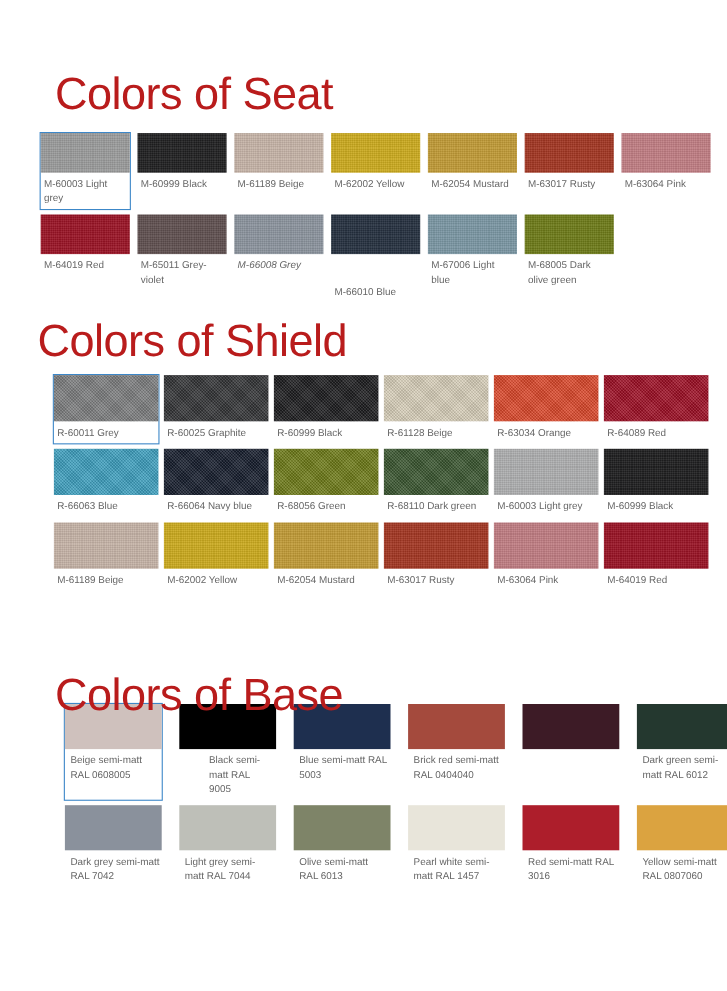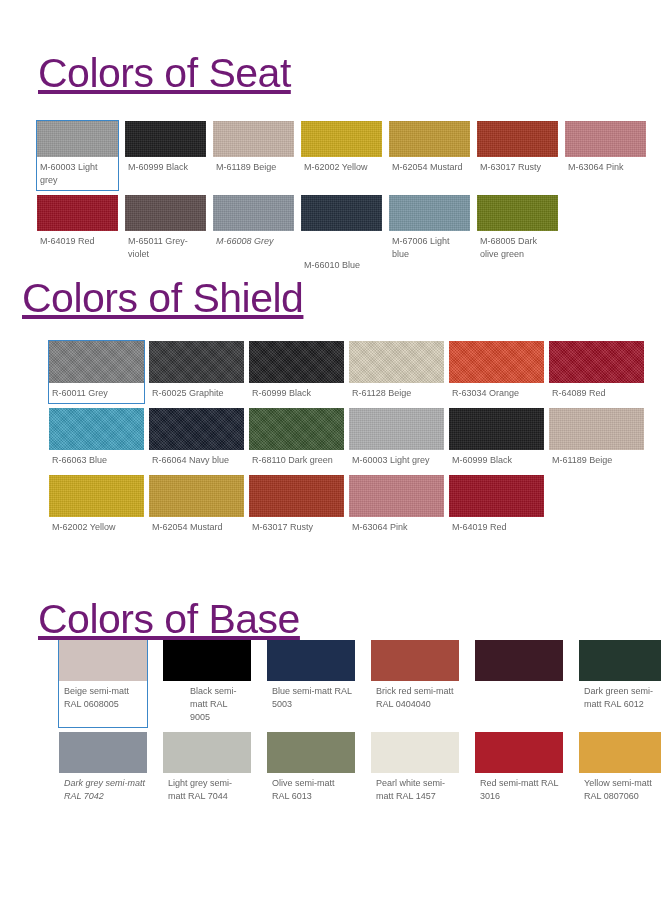--- a/index.html
+++ b/index.html
@@ -21,27 +21,26 @@
   .page {
     position: relative;
     width: 661px;
     height: 901px;
   }
 
   
   .section-title {
     font-family: "Liberation Sans", sans-serif;
     font-weight: 400;
-    color: #701a75;
+    color: #b91c1c;
     letter-spacing: -0.5px;
-    margin: 0;
+    margin: 12px;
     white-space: nowrap;
     position: absolute;
     z-index: 5;
-    text-decoration: underline;
   }
 
   #title-seat   { left: 38px;  top: 49px;  font-size: 41px; line-height: 48px; }
   #title-shield { left: 22px;  top: 274px; font-size: 41px; line-height: 48px; }
   #title-base   { left: 38px;  top: 595px; font-size: 41px; line-height: 48px; }
 
   
   .grid {
     position: absolute;
     display: grid;
@@ -222,20 +221,24 @@
       </div>
       <div class="swatch-cell">
         <span class="swatch-chip tex-weave" style="background-color: rgb(61, 158, 189);"></span>
         <span class="swatch-label" style="color: rgb(102, 102, 102);">R-66063 Blue</span>
       </div>
       <div class="swatch-cell">
         <span class="swatch-chip tex-weave" style="background-color: rgb(22, 29, 44);"></span>
         <span class="swatch-label" style="color: rgb(102, 102, 102);">R-66064 Navy blue</span>
       </div>
       <div class="swatch-cell">
+        <span class="swatch-chip tex-weave" style="background-color: rgb(109, 122, 24);"></span>
+        <span class="swatch-label" style="color: rgb(102, 102, 102);">R-68056 Green</span>
+      </div>
+      <div class="swatch-cell">
         <span class="swatch-chip tex-weave" style="background-color: rgb(57, 85, 47);"></span>
         <span class="swatch-label" style="color: rgb(102, 102, 102);">R-68110 Dark green</span>
       </div>
       <div class="swatch-cell">
         <span class="swatch-chip tex-fabric" style="background-color: rgb(174, 175, 176);"></span>
         <span class="swatch-label" style="color: rgb(102, 102, 102);">M-60003 Light grey</span>
       </div>
       <div class="swatch-cell">
         <span class="swatch-chip tex-fabric" style="background-color: rgb(31, 31, 32);"></span>
         <span class="swatch-label" style="color: rgb(102, 102, 102);">M-60999 Black</span>
@@ -289,21 +292,21 @@
       </div>
       <div class="swatch-cell">
         <span class="swatch-chip tex-flat" style="background-color: rgb(61, 27, 38);"></span>
       </div>
       <div class="swatch-cell">
         <span class="swatch-chip tex-flat" style="background-color: rgb(36, 56, 47);"></span>
         <span class="swatch-label" style="color: rgb(102, 102, 102);">Dark green semi-matt RAL 6012</span>
       </div>
       <div class="swatch-cell">
         <span class="swatch-chip tex-flat" style="background-color: rgb(138, 145, 156);"></span>
-        <span class="swatch-label" style="color: rgb(102, 102, 102); font-style: italic;">Dark grey semi-matt RAL 7042</span>
+        <span class="swatch-label" style="color: rgb(102, 102, 102);">Dark grey semi-matt RAL 7042</span>
       </div>
       <div class="swatch-cell">
         <span class="swatch-chip tex-flat" style="background-color: rgb(190, 191, 184);"></span>
         <span class="swatch-label" style="color: rgb(102, 102, 102);">Light grey semi-matt RAL 7044</span>
       </div>
       <div class="swatch-cell">
         <span class="swatch-chip tex-flat" style="background-color: rgb(126, 132, 104);"></span>
         <span class="swatch-label" style="color: rgb(102, 102, 102);">Olive semi-matt RAL 6013</span>
       </div>
       <div class="swatch-cell">

